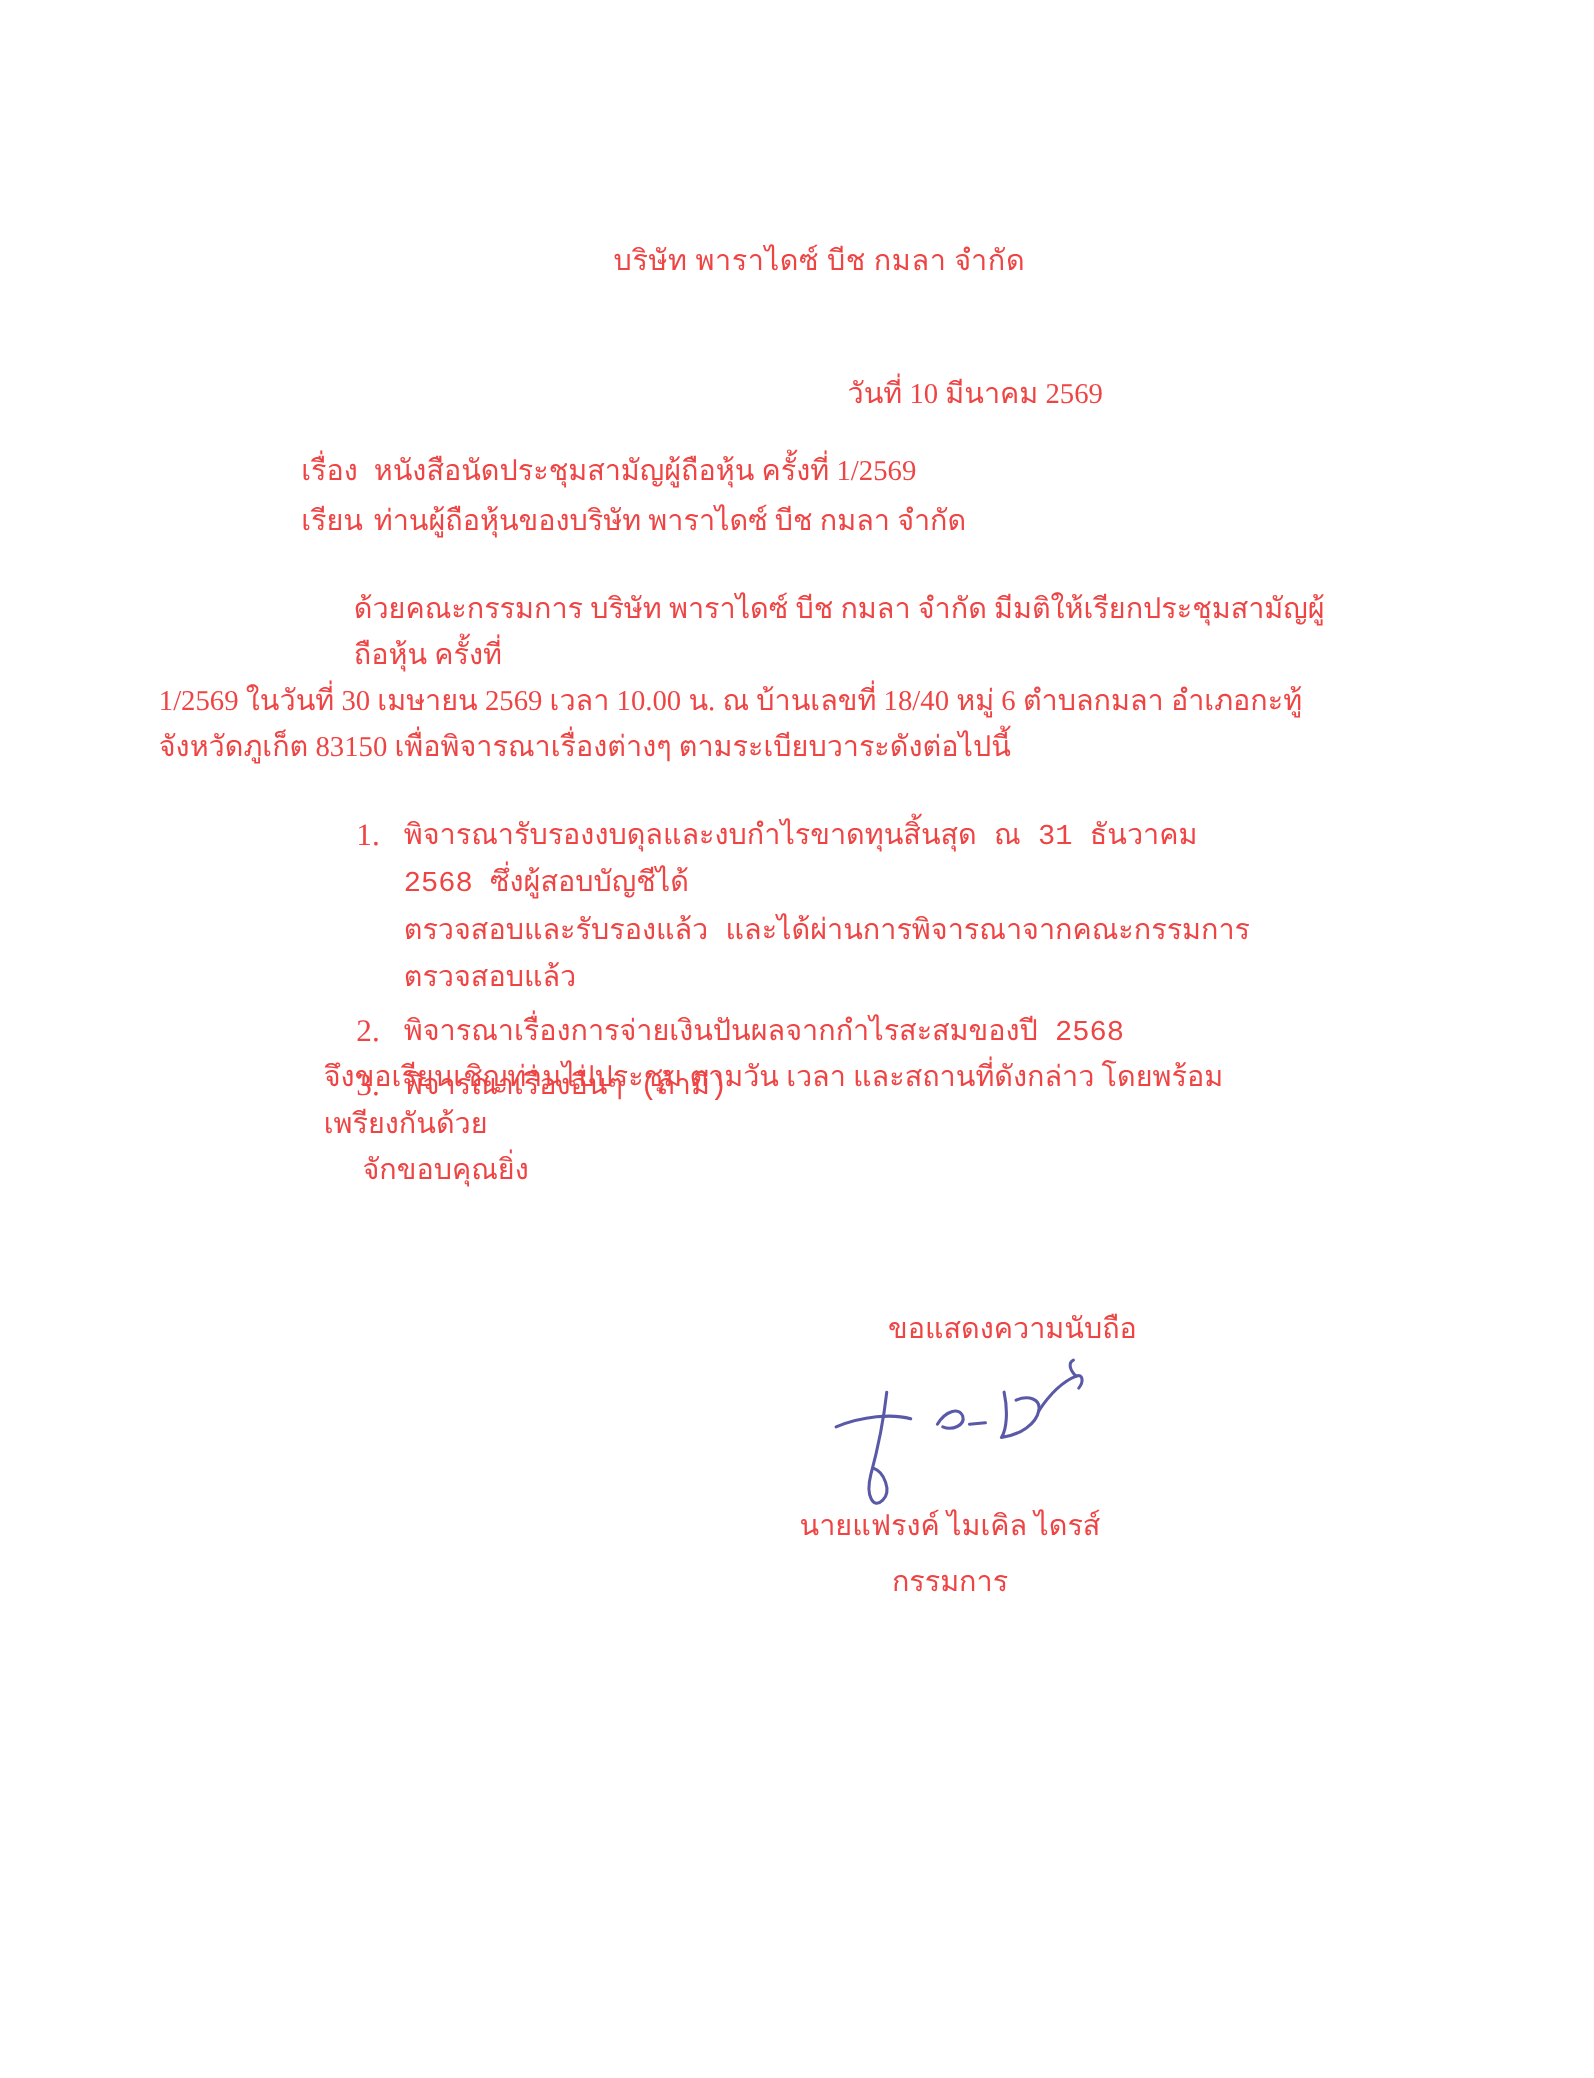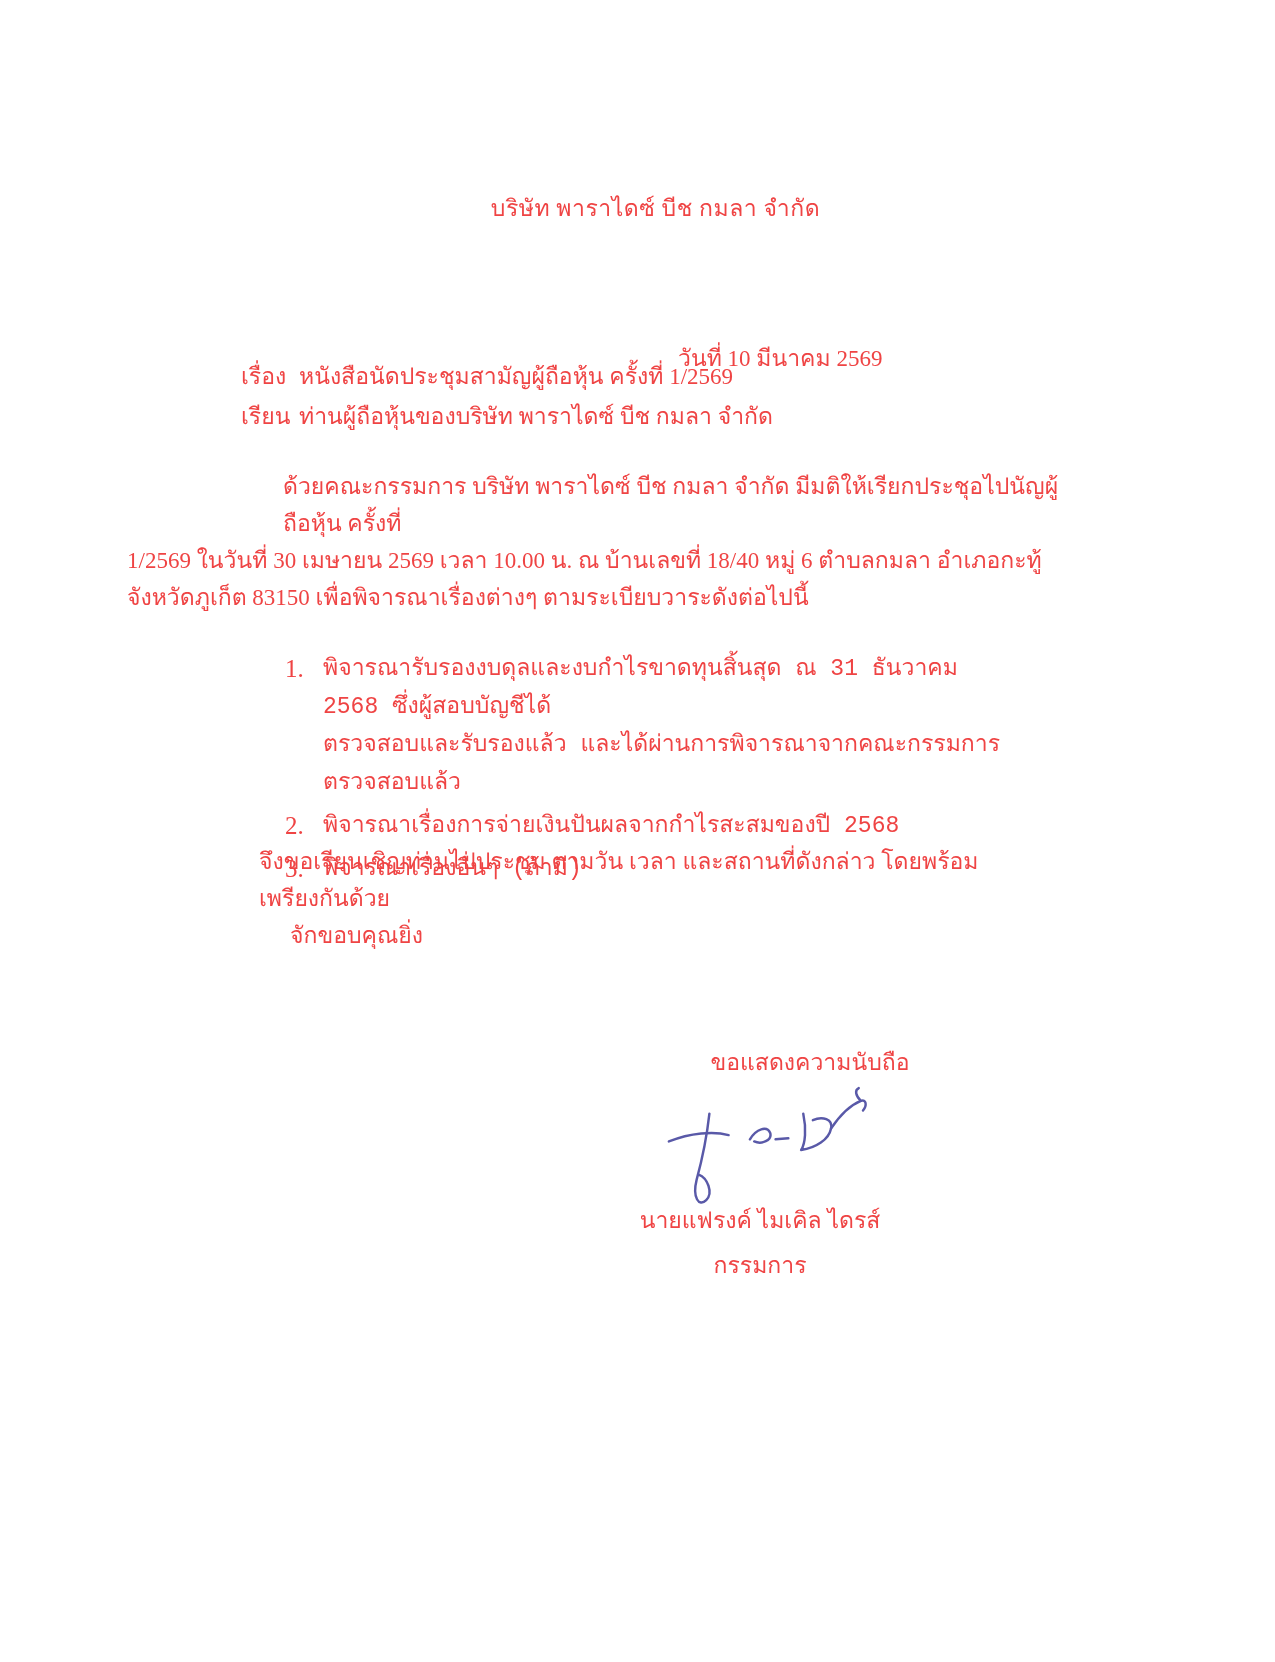--- a/index.html
+++ b/index.html
@@ -10,21 +10,21 @@
     color:#ef4444;
     font-family:"Liberation Serif","DejaVu Serif",serif;
     font-size:23px;
     overflow:hidden;
     padding-left:36px;
   }
   .company-title{
     position:absolute;top:190px;left:0;width:100%;
     text-align:center;letter-spacing:.5px;
   }
-  .date-line{position:absolute;top:296px;left:678px;margin-top:44px;}
+  .date-line{position:absolute;top:296px;left:678px;}
   .field-row{position:absolute;left:241px;display:flex;}
   .field-row .label{width:58px;flex:0 0 58px;}
   .row-subject{top:358px;}
   .row-greeting{top:398px;}
   .body-par{position:absolute;top:468px;left:127px;width:952px;line-height:37px;}
   .body-par .indent{padding-left:156px;}
   .agenda{position:absolute;top:650px;left:285px;width:740px;}
   .agenda-item{display:flex;margin-top:5px;}
   .agenda-item:first-child{margin-top:0;}
   .agenda-num{width:38px;flex:0 0 38px;font-size:25px;line-height:38px;}
@@ -51,21 +51,21 @@
     <span class="label">เรื่อง</span>
     <span>หนังสือนัดประชุมสามัญผู้ถือหุ้น ครั้งที่ 1/2569</span>
   </div>
 
   <div class="field-row row-greeting">
     <span class="label">เรียน</span>
     <span>ท่านผู้ถือหุ้นของบริษัท พาราไดซ์ บีช กมลา จำกัด</span>
   </div>
 
   <div class="body-par">
-    <div class="indent">ด้วยคณะกรรมการ บริษัท พาราไดซ์ บีช กมลา จำกัด มีมติให้เรียกประชุอไปนัญผู้ถือหุ้น ครั้งที่</div>
+    <div class="indent">ด้วยคณะกรรมการ บริษัท พาราไดซ์ บีช กมลา จำกัด มีมติให้เรียกประชุมสามัญผู้ถือหุ้น ครั้งที่</div>
     <div>1/2569  ในวันที่ 30 เมษายน 2569  เวลา 10.00 น. ณ บ้านเลขที่ 18/40  หมู่ 6  ตำบลกมลา  อำเภอกะทู้</div>
     <div>จังหวัดภูเก็ต 83150 เพื่อพิจารณาเรื่องต่างๆ ตามระเบียบวาระดังต่อไปนี้</div>
   </div>
 
   <div class="agenda">
     <div class="agenda-item">
       <span class="agenda-num">1.</span>
       <span class="agenda-lines">
         <div>พิจารณารับรองงบดุลและงบกำไรขาดทุนสิ้นสุด ณ 31 ธันวาคม 2568 ซึ่งผู้สอบบัญชีได้</div>
         <div>ตรวจสอบและรับรองแล้ว และได้ผ่านการพิจารณาจากคณะกรรมการตรวจสอบแล้ว</div>

